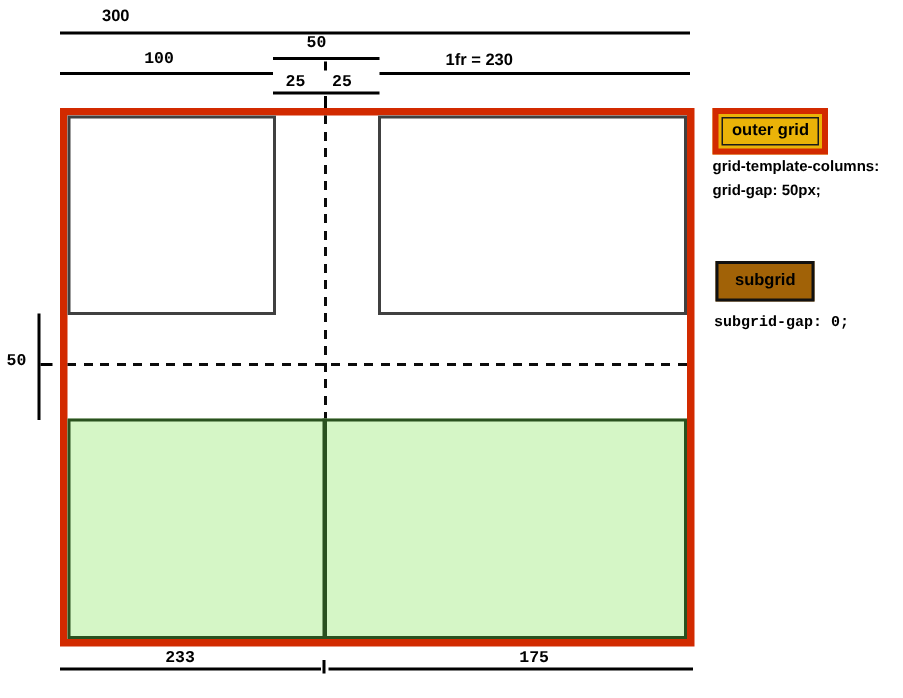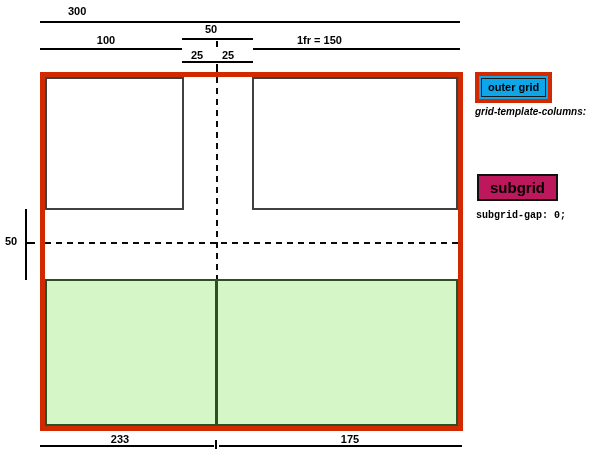--- a/index.html
+++ b/index.html
@@ -3,38 +3,38 @@
 <meta charset="utf-8">
 <style>
   html,body{margin:0;padding:0;background:#fff;}
   #canvas{
     position:relative;width:602px;height:465px;background:#ffffff;overflow:hidden;
     font-family:"Liberation Sans","DejaVu Sans",sans-serif;color:#000;
   }
   .hline{position:absolute;height:2px;background:#000;}
   .vline{position:absolute;width:2px;background:#000;}
   .mlabel{position:absolute;font-weight:bold;font-size:11px;line-height:12px;white-space:nowrap;}
-  .center{text-align:center;}
+  .center{text-align:center;font-family:Liberation Mono, monospace;}
   .dashv{position:absolute;width:2px;
     background:repeating-linear-gradient(180deg,#0b0b0b 0 6px,transparent 6px 11px);}
   .dashh{position:absolute;height:2px;
     background:repeating-linear-gradient(90deg,#0b0b0b 0 6px,transparent 6px 11px);}
   .outer-grid{position:absolute;left:40px;top:72px;width:423px;height:359px;
     border:5px solid #d22a00;box-sizing:border-box;}
   .cell{position:absolute;background:#ffffff;border:2px solid #404040;box-sizing:border-box;}
   .cell1{left:45px;top:77px;width:139px;height:133px;}
   .cell2{left:252px;top:77px;width:206px;height:133px;}
   .subgrid-area{position:absolute;left:45px;top:279px;width:413px;height:147px;
     background:#d5f6c6;border:2px solid #2a511f;box-sizing:border-box;}
   .subgrid-divider{position:absolute;left:215px;top:279px;width:3px;height:147px;background:#2a511f;}
-  .legend-outer{position:absolute;left:475px;top:72px;border:4px solid #d22a00;background:#0ea5e9;padding:2px;}
+  .legend-outer{position:absolute;left:475px;top:72px;border:4px solid #d22a00;background:#eab308;padding:2px;}
   .legend-outer-inner{border:1px solid #1a1a1a;padding:1px 6px;font-weight:bold;font-size:11px;line-height:15px;white-space:nowrap;}
-  .legend-css{position:absolute;left:475px;top:104px;font-weight:bold;font-size:10px;line-height:15.5px;white-space:nowrap;font-style:italic;}
-  .legend-subgrid{position:absolute;left:477px;top:174px;border:2px solid #111;background:#be185d;
-    padding:4px 11px;font-weight:bold;font-size:15px;line-height:15px;white-space:nowrap;}
+  .legend-css{position:absolute;left:475px;top:104px;font-weight:bold;font-size:10px;line-height:15.5px;white-space:nowrap;}
+  .legend-subgrid{position:absolute;left:477px;top:174px;border:2px solid #111;background:#a16207;
+    padding:4px 11px;font-weight:bold;font-size:11px;line-height:15px;white-space:nowrap;}
   .legend-subcss{position:absolute;left:476px;top:210px;font-weight:bold;font-size:10px;white-space:nowrap;font-family:Liberation Mono, monospace;}
 </style>
 </head>
 <body>
 
 <div id="canvas">
 
   <div class="mlabel" style="left:68px;top:5px;">300</div>
   <div class="hline" style="left:40px;top:21px;width:420px;"></div>
 
@@ -43,46 +43,47 @@
 
   <div class="mlabel center" style="left:197px;top:23px;width:28px;">50</div>
   <div class="hline" style="left:182px;top:38px;width:71px;"></div>
   <div class="vline" style="left:216px;top:41px;height:6px;"></div>
 
   <div class="mlabel center" style="left:188px;top:49px;width:18px;">25</div>
   <div class="mlabel center" style="left:219px;top:49px;width:18px;">25</div>
   <div class="hline" style="left:182px;top:61px;width:71px;"></div>
   <div class="vline" style="left:216px;top:64px;height:8px;"></div>
 
-  <div class="mlabel" style="left:297px;top:34px;">1fr = 150</div>
+  <div class="mlabel" style="left:297px;top:34px;">1fr = 230</div>
   <div class="hline" style="left:253px;top:48px;width:207px;"></div>
 
   <div class="mlabel center" style="left:2px;top:235px;width:18px;">50</div>
   <div class="vline" style="left:25px;top:209px;height:71px;"></div>
   <div class="hline" style="left:27px;top:242px;width:8px;"></div>
 
   <div class="outer-grid"></div>
 
   <div class="cell cell1"></div>
   <div class="cell cell2"></div>
 
   <div class="dashv" style="left:216px;top:77px;height:202px;"></div>
   <div class="dashh" style="left:45px;top:242px;width:413px;"></div>
 
   <div class="subgrid-area"></div>
   <div class="subgrid-divider"></div>
 
   <div class="mlabel center" style="left:104px;top:433px;width:32px;">233</div>
-  <div class="mlabel center" style="left:334px;top:433px;width:32px;">175</div>
+  <div class="mlabel center" style="left:334px;top:433px;width:32px;text-align:right;">175</div>
   <div class="hline" style="left:40px;top:445px;width:174px;"></div>
   <div class="vline" style="left:215px;top:440px;height:9px;"></div>
   <div class="hline" style="left:219px;top:445px;width:243px;"></div>
 
   <div class="legend-outer">
     <div class="legend-outer-inner">outer grid</div>
   </div>
   <div class="legend-css">
     <div>grid-template-columns:</div>
+    <div>grid-gap: 50px;</div>
   </div>
   <div class="legend-subgrid">subgrid</div>
   <div class="legend-subcss">subgrid-gap: 0;</div>
 
 </div>
 
 </body></html>

